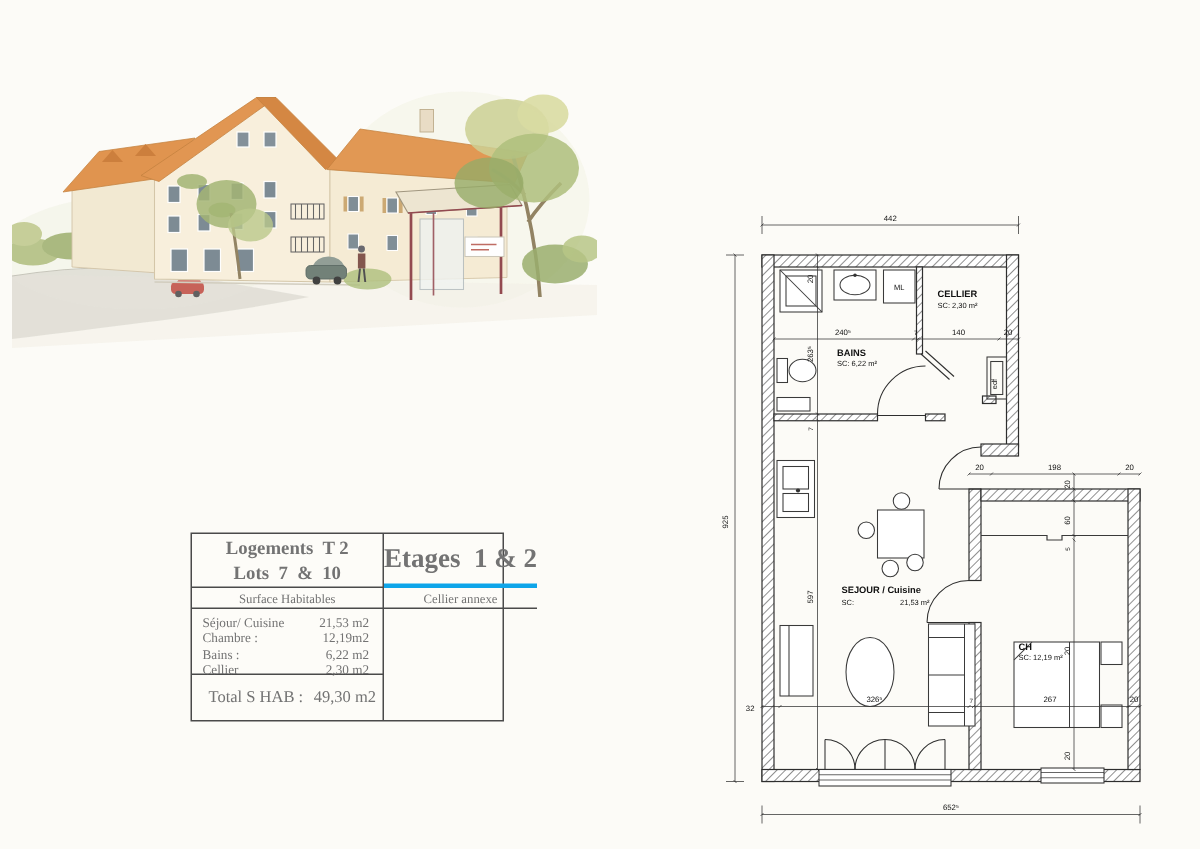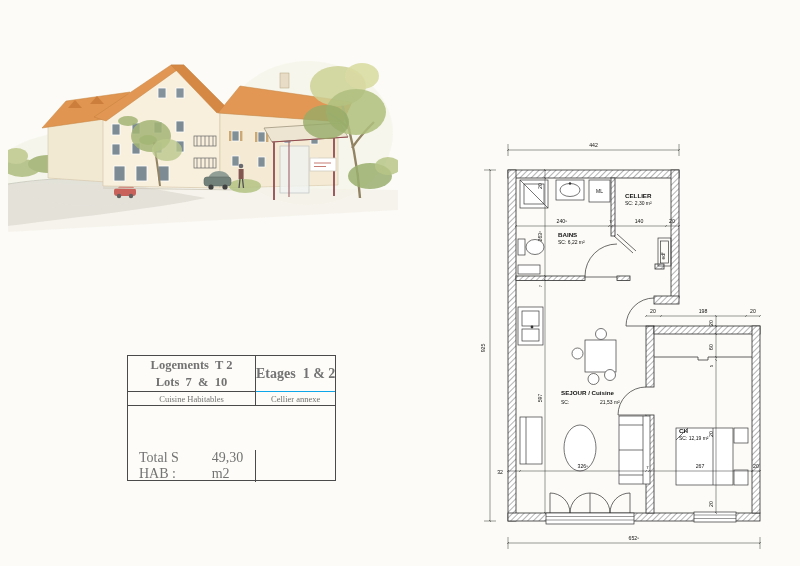--- a/index.html
+++ b/index.html
@@ -10,31 +10,31 @@
   .plan{position:absolute;left:458px;top:126px;}
   
   .itable{position:absolute;left:127px;top:355px;width:209px;height:126px;
           border:1.4px solid #4a4a4a;background:#fdfcf8;display:grid;
           grid-template-columns:128px 1fr;grid-template-rows:36px 14px 44px 1fr;
           font-family:"Liberation Serif",serif;color:#737373;box-sizing:border-box;}
   .itable>div{box-sizing:border-box;}
   .c-tl{grid-column:1;grid-row:1;border-right:1px solid #4a4a4a;border-bottom:1px solid #4a4a4a;
         display:flex;flex-direction:column;justify-content:center;align-items:center;
         font-weight:bold;font-size:12.5px;line-height:1.3;white-space:pre;}
-  .c-tr{grid-column:2;grid-row:1;border-bottom:1px solid #0ea5e9;display:flex;
-        justify-content:center;align-items:center;font-weight:bold;font-size:14px;white-space:pre;}
+  .c-tr{grid-column:2;grid-row:1;border-bottom:3px solid #0ea5e9;display:flex;
+        justify-content:center;align-items:center;font-weight:bold;font-size:18px;white-space:pre;}
   .c-hl{grid-column:1;grid-row:2;border-right:1px solid #4a4a4a;border-bottom:1px solid #4a4a4a;
         font-size:8.5px;display:flex;justify-content:center;align-items:center;}
   .c-hr{grid-column:2;grid-row:2;border-bottom:1px solid #4a4a4a;
         font-size:8.5px;display:flex;justify-content:center;align-items:center;}
   .c-rows{grid-column:1;grid-row:3;border-right:1px solid #4a4a4a;border-bottom:1px solid #4a4a4a;
         font-size:8.8px;padding:4px 9px 0 7px;line-height:10.4px;}
   .vrow{display:flex;justify-content:space-between;}
   .c-annex{grid-column:2;grid-row:3/5;}
-  .c-total{grid-column:1;grid-row:4;border-right:1px solid #4a4a4a;font-size:14px;
+  .c-total{grid-column:1;grid-row:4;border-right:1px solid #4a4a4a;font-size:11px;
         display:flex;align-items:center;padding-left:11px;gap:7px;}
   
   .wall{fill:url(#hatch);stroke:#2e2e2e;stroke-width:0.8;}
   .furn{fill:#fff;stroke:#3a3a3a;stroke-width:0.7;}
   .fln{fill:none;stroke:#3a3a3a;stroke-width:0.7;}
   .door{fill:none;stroke:#2e2e2e;stroke-width:0.7;}
   .dim{fill:none;stroke:#333;stroke-width:0.5;
        marker-start:url(#tk);marker-mid:url(#tk);marker-end:url(#tk);}
   .ext{stroke:#333;stroke-width:0.5;}
   .dtx{font-size:5.2px;fill:#111;}
@@ -172,22 +172,40 @@
       </g>
     </g>
   </svg>
 
   <div class="itable">
     <div class="c-tl">
       <span>Logements  T 2</span>
       <span>Lots  7  &amp;  10</span>
     </div>
     <div class="c-tr">Etages  1 &amp; 2</div>
-    <div class="c-hl">Cuisine Habitables</div>
+    <div class="c-hl">Surface Habitables</div>
     <div class="c-hr">Cellier annexe</div>
+    <div class="c-rows">
+      <div class="vrow">
+        <span>Séjour/ Cuisine</span>
+        <span>21,53 m2</span>
+      </div>
+      <div class="vrow">
+        <span>Chambre :</span>
+        <span>12,19m2</span>
+      </div>
+      <div class="vrow">
+        <span>Bains :</span>
+        <span>6,22 m2</span>
+      </div>
+      <div class="vrow">
+        <span>Cellier</span>
+        <span>2,30 m2</span>
+      </div>
+    </div>
     <div class="c-annex"></div>
     <div class="c-total">
       <span>Total  S HAB :</span>
       <span>49,30 m2</span>
     </div>
   </div>
 
   <svg class="plan" width="340" height="440" viewBox="0 0 340 440">
     <defs>
       <pattern id="hatch" width="4" height="4" patternUnits="userSpaceOnUse" patternTransform="rotate(45)">

